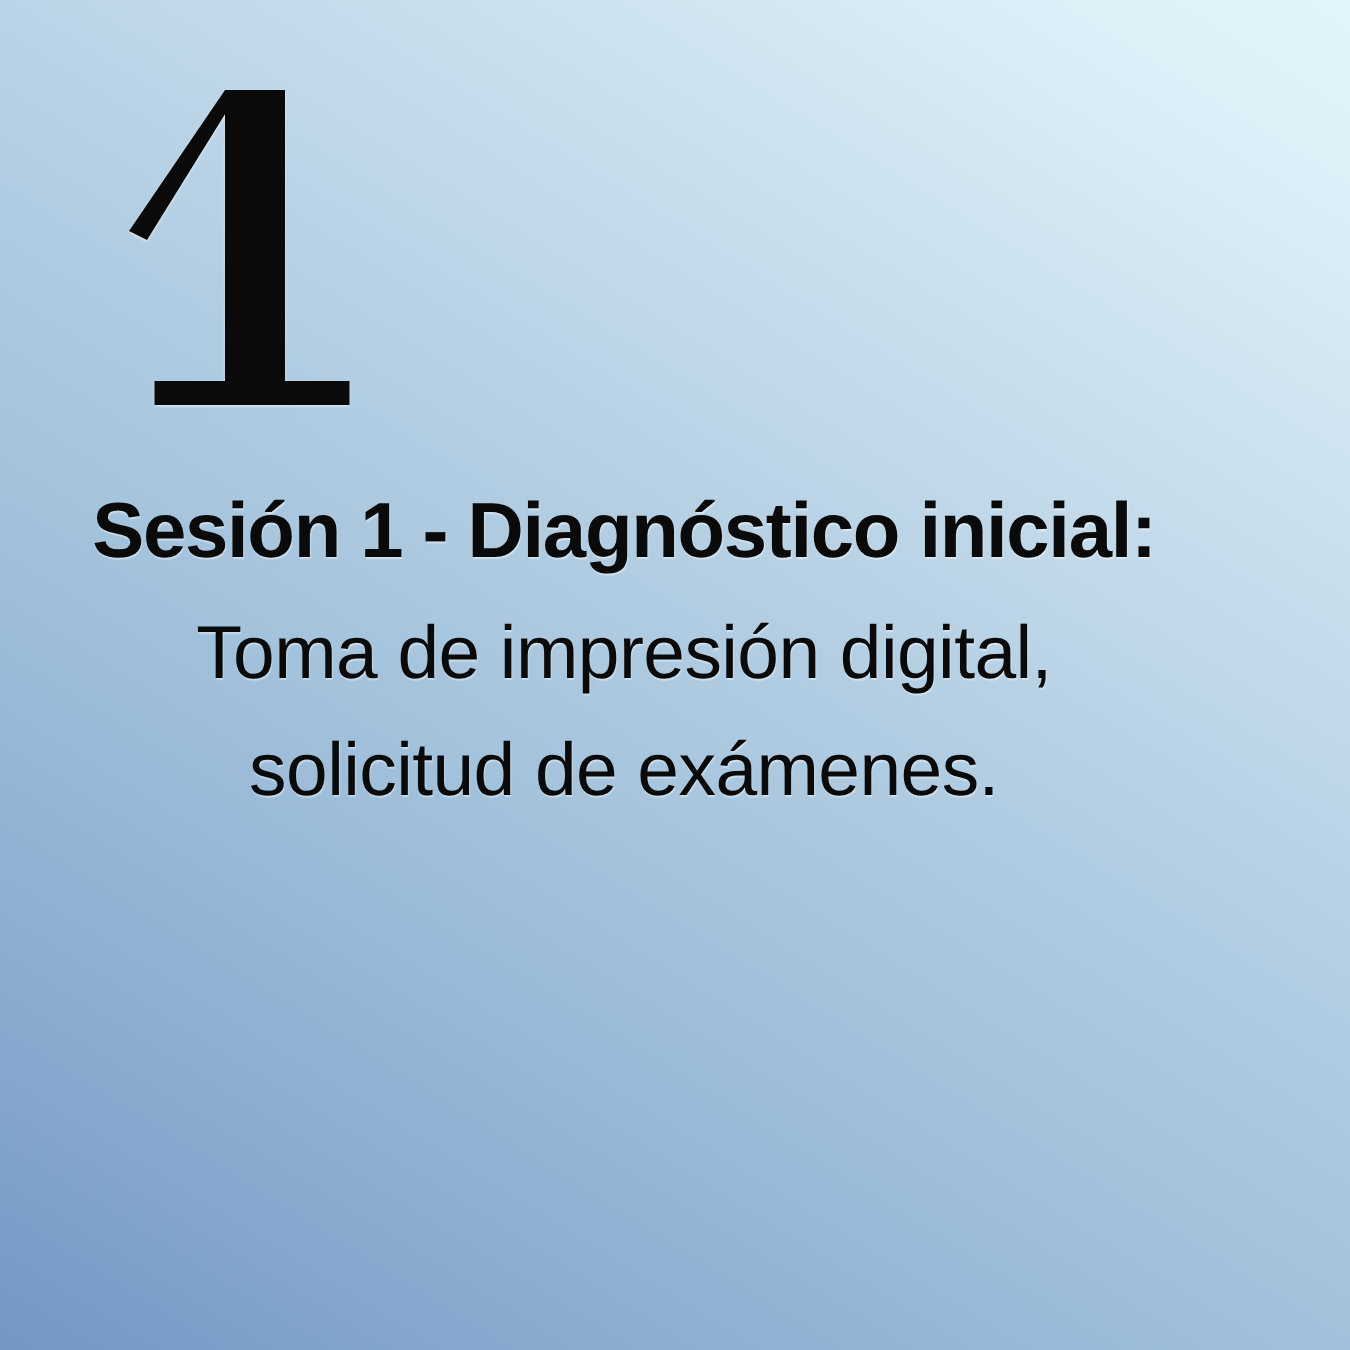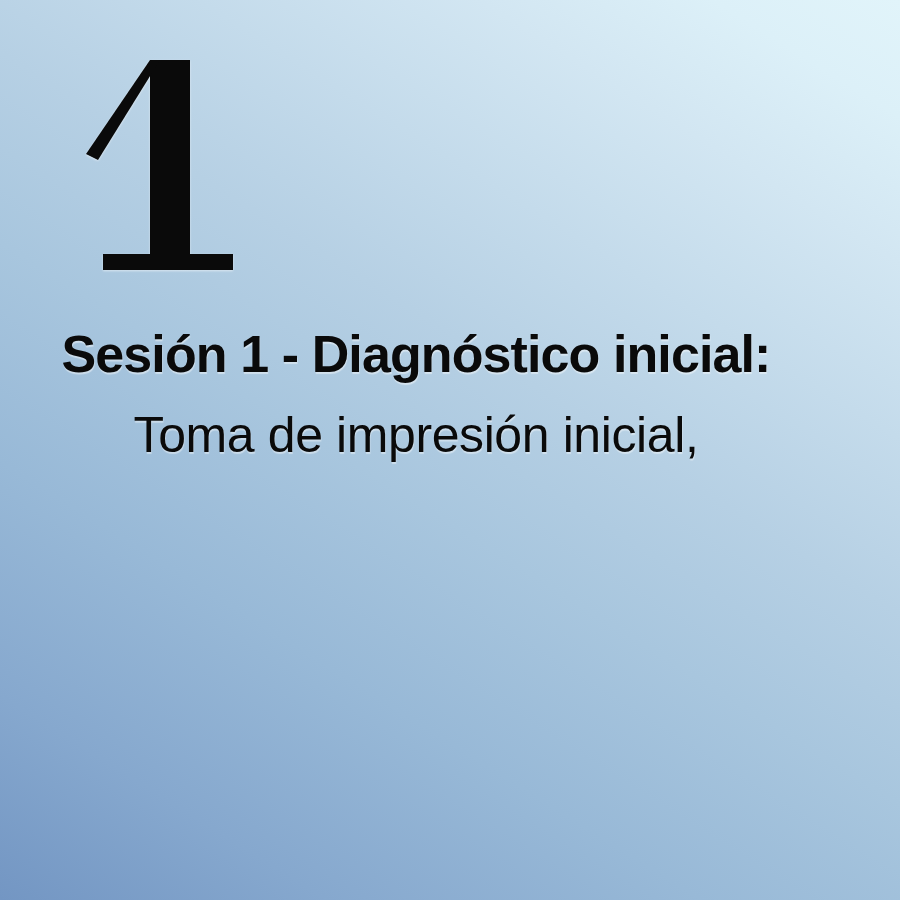--- a/index.html
+++ b/index.html
@@ -95,17 +95,18 @@
 
         <polygon points="82,42 92,42 30,142 18,136"></polygon>
       </g>
     </svg>
     <span style="position:absolute;width:1px;height:1px;overflow:hidden;clip:rect(0 0 0 0);">1</span>
   </div>
 
   <div class="text-block">
     <div class="heading">Sesión 1 - Diagnóstico inicial:</div>
     <div class="body-lines">
-      <div class="body-line">Toma de impresión inicial,</div>
+      <div class="body-line">Toma de impresión digital,</div>
+      <div class="body-line">solicitud de exámenes.</div>
     </div>
   </div>
 
 </div>
 
 </body></html>

